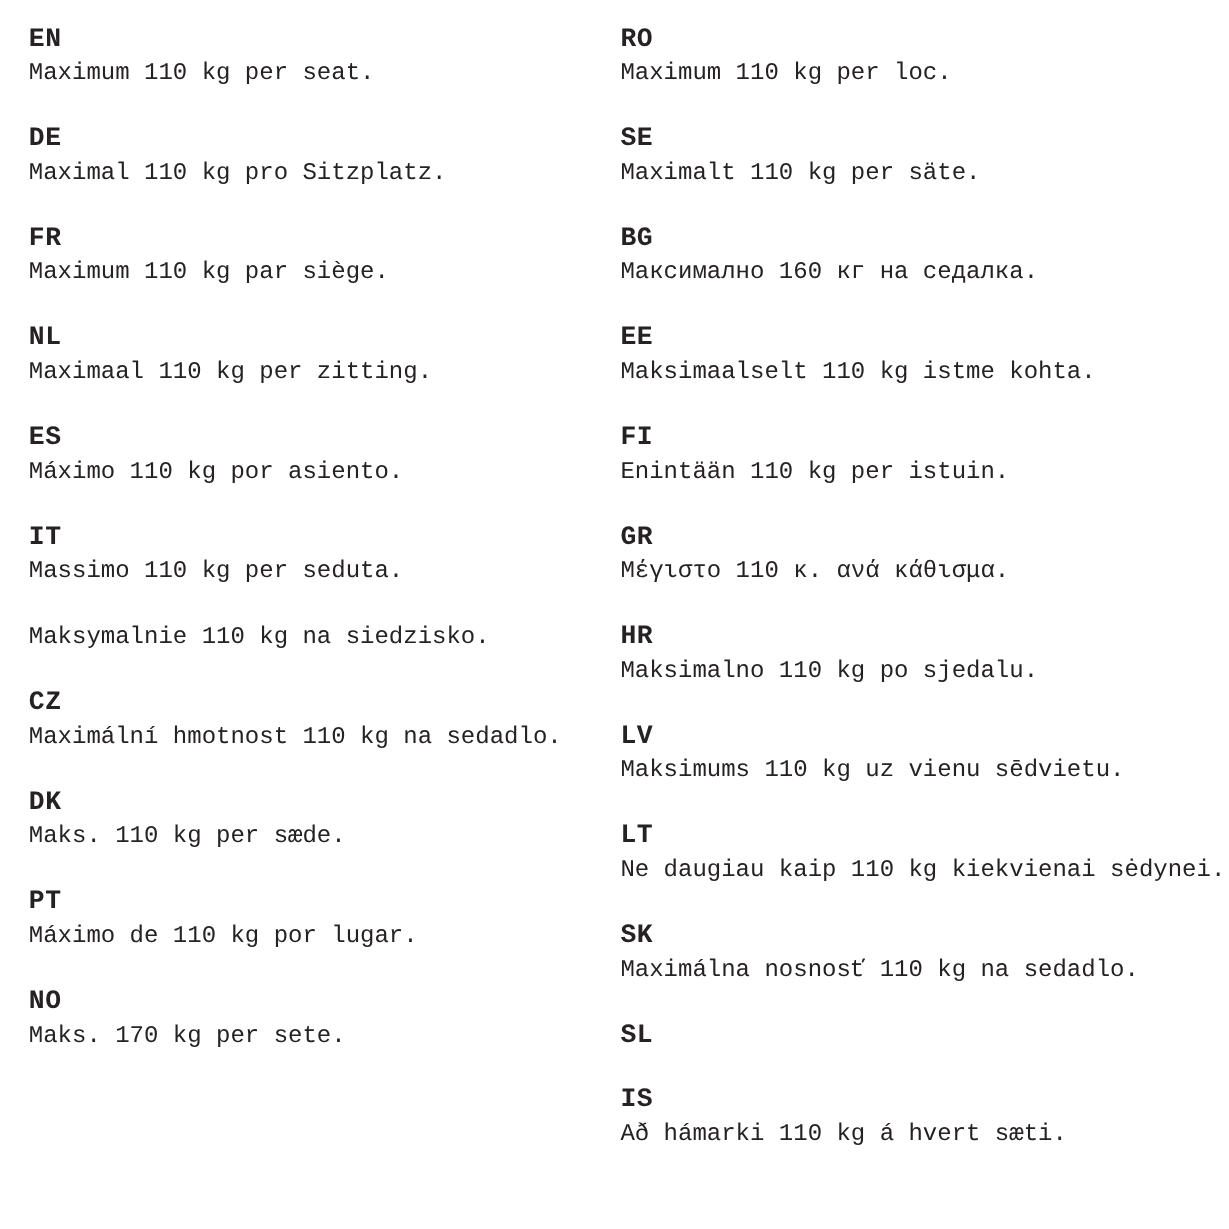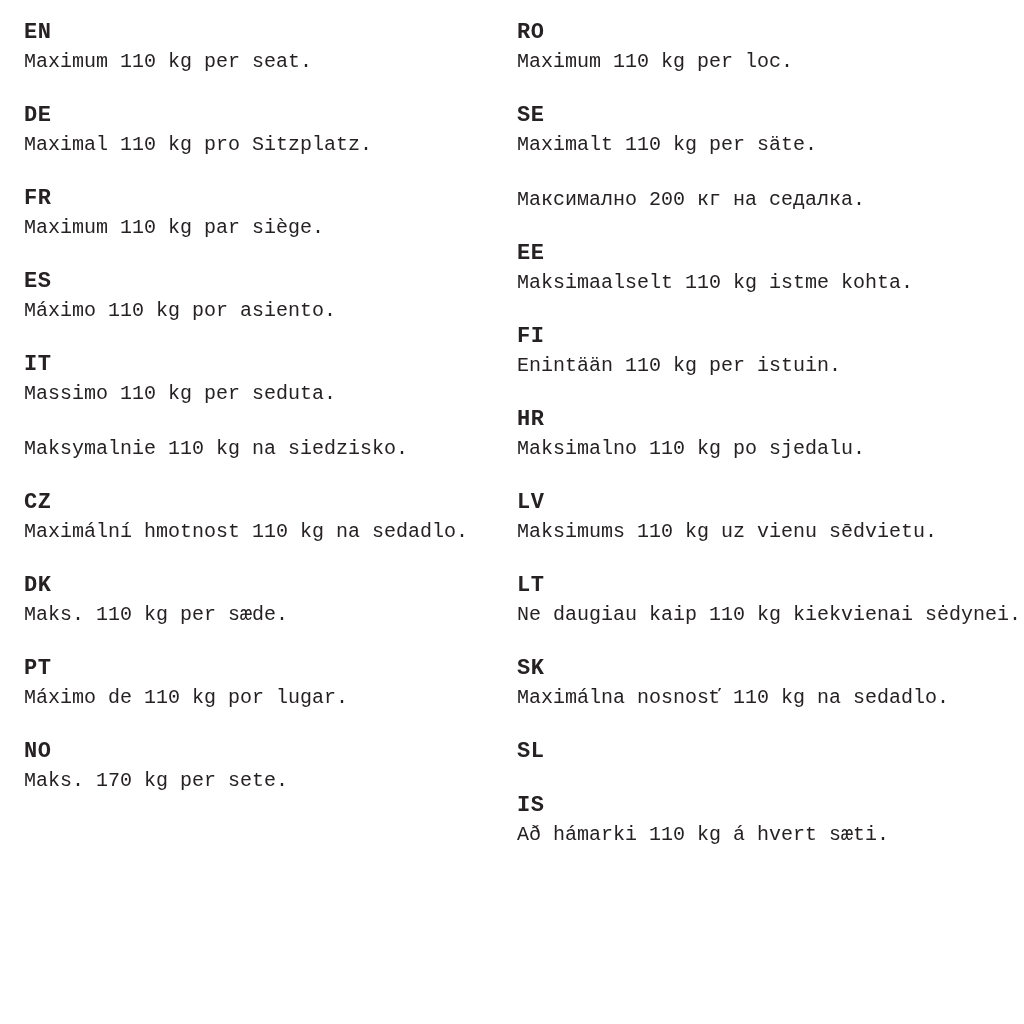--- a/index.html
+++ b/index.html
@@ -60,20 +60,24 @@
     </div>
     <div class="entry">
       <div class="code">DE</div>
       <div class="text">Maximal 110 kg pro Sitzplatz.</div>
     </div>
     <div class="entry">
       <div class="code">FR</div>
       <div class="text">Maximum 110 kg par siège.</div>
     </div>
     <div class="entry">
+      <div class="code">NL</div>
+      <div class="text">Maximaal 110 kg per zitting.</div>
+    </div>
+    <div class="entry">
       <div class="code">ES</div>
       <div class="text">Máximo 110 kg por asiento.</div>
     </div>
     <div class="entry">
       <div class="code">IT</div>
       <div class="text">Massimo 110 kg per seduta.</div>
     </div>
     <div class="entry">
       <div class="text">Maksymalnie 110 kg na siedzisko.</div>
     </div>
@@ -98,29 +102,34 @@
   <div class="column right">
     <div class="entry">
       <div class="code">RO</div>
       <div class="text">Maximum 110 kg per loc.</div>
     </div>
     <div class="entry">
       <div class="code">SE</div>
       <div class="text">Maximalt 110 kg per säte.</div>
     </div>
     <div class="entry">
-      <div class="text">Максимално 200 кг на седалка.</div>
+      <div class="code">BG</div>
+      <div class="text">Максимално 160 кг на седалка.</div>
     </div>
     <div class="entry">
       <div class="code">EE</div>
       <div class="text">Maksimaalselt 110 kg istme kohta.</div>
     </div>
     <div class="entry">
       <div class="code">FI</div>
       <div class="text">Enintään 110 kg per istuin.</div>
+    </div>
+    <div class="entry">
+      <div class="code">GR</div>
+      <div class="text">Μέγιστο 110 κ. ανά κάθισμα.</div>
     </div>
     <div class="entry">
       <div class="code">HR</div>
       <div class="text">Maksimalno 110 kg po sjedalu.</div>
     </div>
     <div class="entry">
       <div class="code">LV</div>
       <div class="text">Maksimums 110 kg uz vienu sēdvietu.</div>
     </div>
     <div class="entry">

